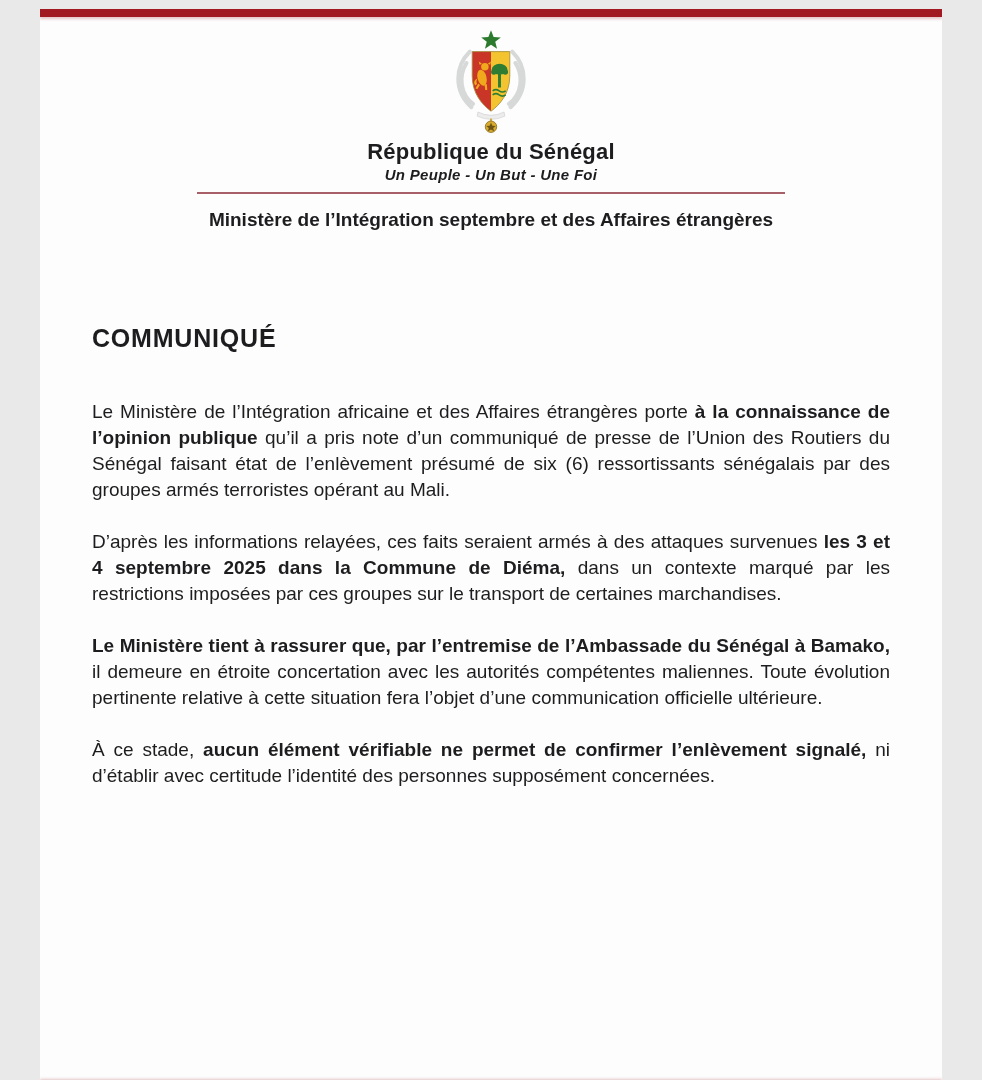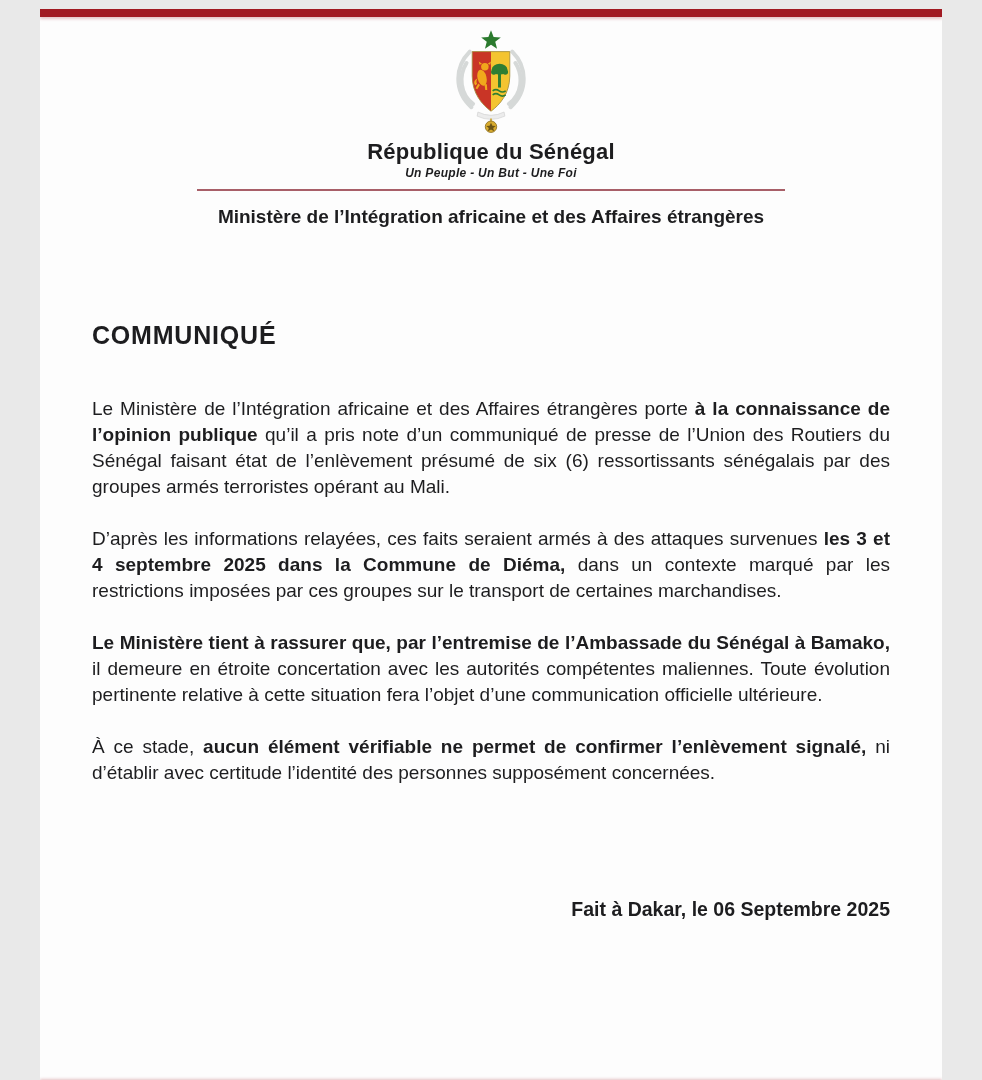--- a/index.html
+++ b/index.html
@@ -16,21 +16,21 @@
   .bar.top{top:0;box-shadow:0 2px 3px rgba(160,26,34,.25);}
   .bar.bottom{bottom:0;box-shadow:0 -2px 3px rgba(160,26,34,.25);}
   header{text-align:center;padding-top:18px;}
   .emblem{display:block;margin:0 auto;}
   h1.republic{
     margin:4px 0 0 0;
     font-size:22px;font-weight:bold;letter-spacing:.2px;
   }
   .motto{
     margin-top:1px;
-    font-size:12px;font-weight:bold;font-style:italic;letter-spacing:.3px;
+    font-size:15px;font-weight:bold;font-style:italic;letter-spacing:.3px;
   }
   .divider{
     width:588px;height:0;border:none;
     border-top:2px solid var(--divider,#a85f68);
     margin:9px auto 0 auto;
   }
   h2.ministry{
     margin:15px 0 0 0;
     font-size:19px;font-weight:bold;
   }
@@ -98,28 +98,27 @@
       <path d="M44,104 q16,8 32,0 l1,5 q-17,8 -34,0 Z" fill="#ececec" stroke="#cfcfcf" stroke-width="0.8"></path>
 
       <line x1="60" y1="112" x2="60" y2="116" stroke="#caa32a" stroke-width="2"></line>
       <circle cx="60" cy="122" r="7" fill="#d8ab2e" stroke="#8a6d1d"></circle>
       <polygon points="60,117 61.7,120.8 65.8,121 62.7,123.6 63.8,127.6 60,125.3 56.2,127.6 57.3,123.6 54.2,121 58.3,120.8" fill="#6b5416"></polygon>
     </svg>
 
     <h1 class="republic">République du Sénégal</h1>
     <div class="motto">Un Peuple - Un But - Une Foi</div>
     <hr class="divider">
-    <h2 class="ministry">Ministère de l’Intégration africaine et des Affaires étrangères</h2>
+    <h2 class="ministry">Ministère de l’Intégration septembre et des Affaires étrangères</h2>
   </header>
 
   <main>
     <h3 class="doc-title">COMMUNIQUÉ</h3>
     <div class="body-text" id="paragraphs">
         <p><span>Le Ministère de l’Intégration africaine et des Affaires étrangères porte </span><b>à la connaissance de l’opinion publique</b><span> qu’il a pris note d’un communiqué de presse de l’Union des Routiers du Sénégal faisant état de l’enlèvement présumé de six (6) ressortissants sénégalais par des groupes armés terroristes opérant au Mali.</span></p>
         <p><span>D’après les informations relayées, ces faits seraient armés à des attaques survenues </span><b>les 3 et 4 septembre 2025 dans la Commune de Diéma,</b><span> dans un contexte marqué par les restrictions imposées par ces groupes sur le transport de certaines marchandises.</span></p>
         <p><b>Le Ministère tient à rassurer que, par l’entremise de l’Ambassade du Sénégal à Bamako,</b><span> il demeure en étroite concertation avec les autorités compétentes maliennes. Toute évolution pertinente relative à cette situation fera l’objet d’une communication officielle ultérieure.</span></p>
         <p><span>À ce stade, </span><b>aucun élément vérifiable ne permet de confirmer l’enlèvement signalé,</b><span> ni d’établir avec certitude l’identité des personnes supposément concernées.</span></p>
       </div>
-    <div class="dateline">Fait à Dakar, le 06 Septembre 2025</div>
   </main>
 
   <div class="bar bottom"></div>
 </div>
 
 </body></html>

